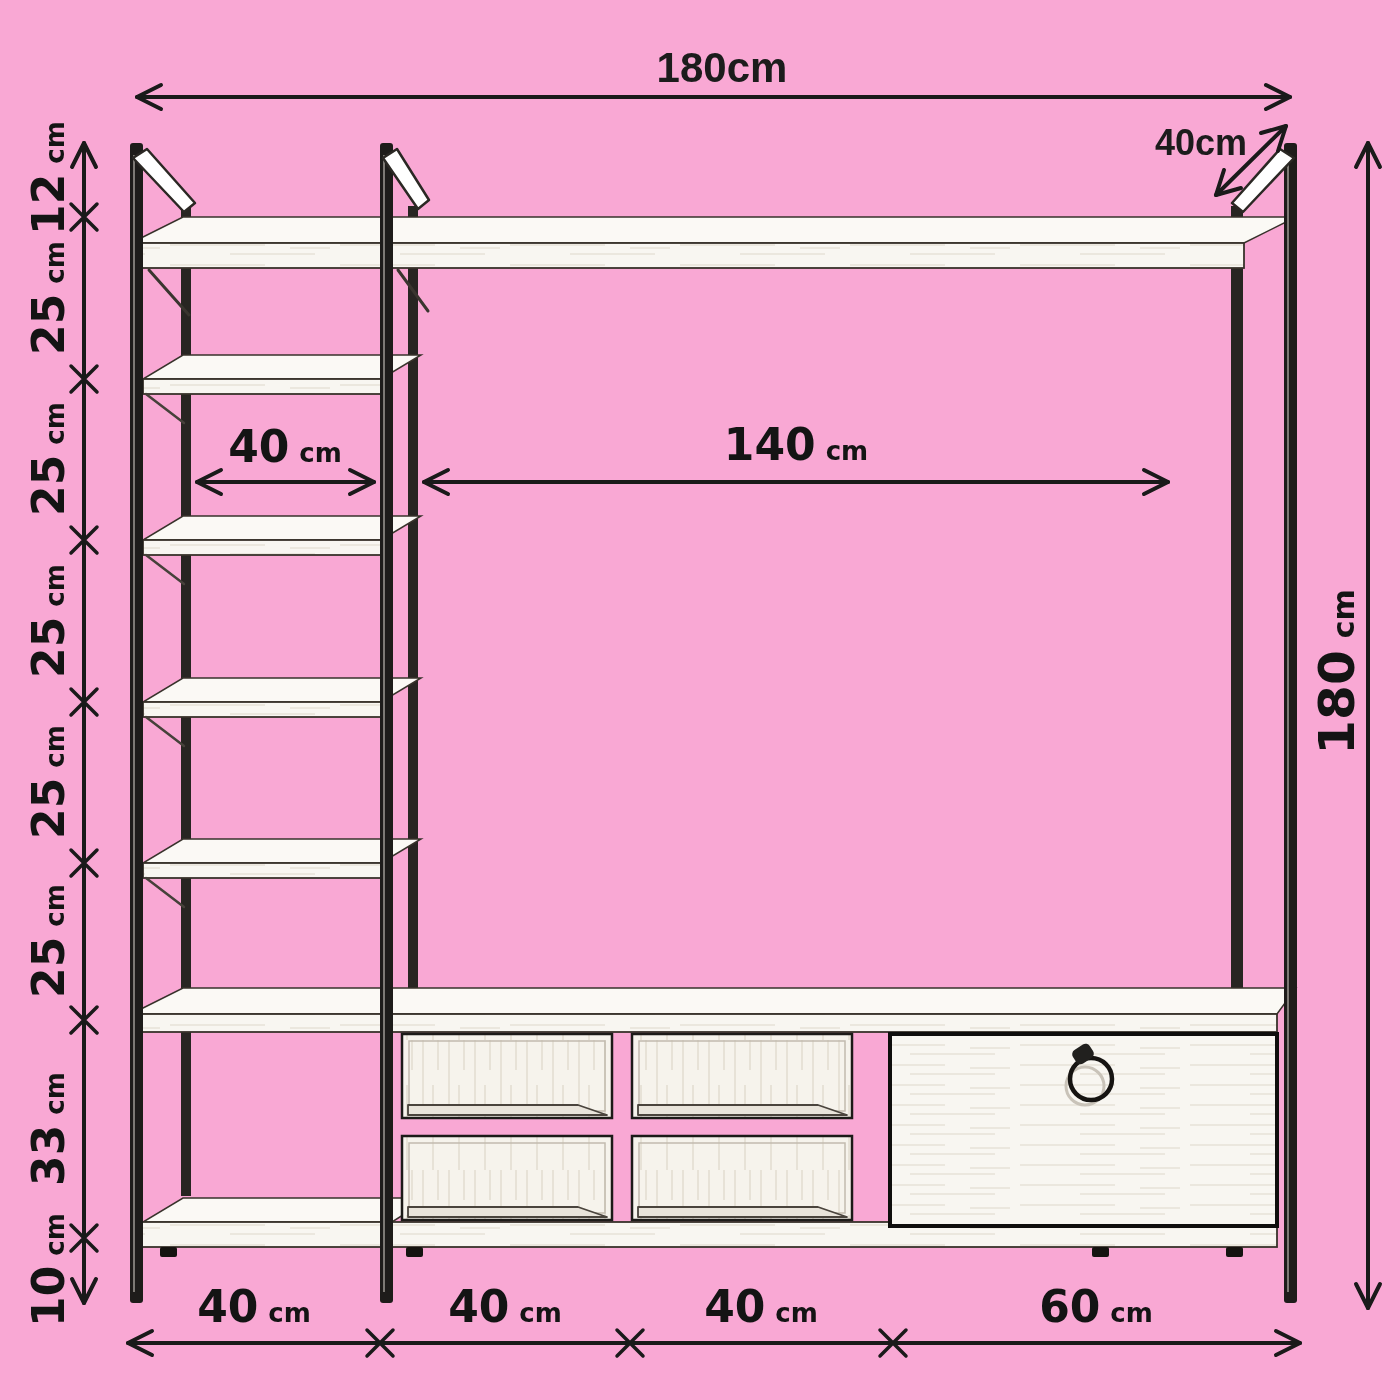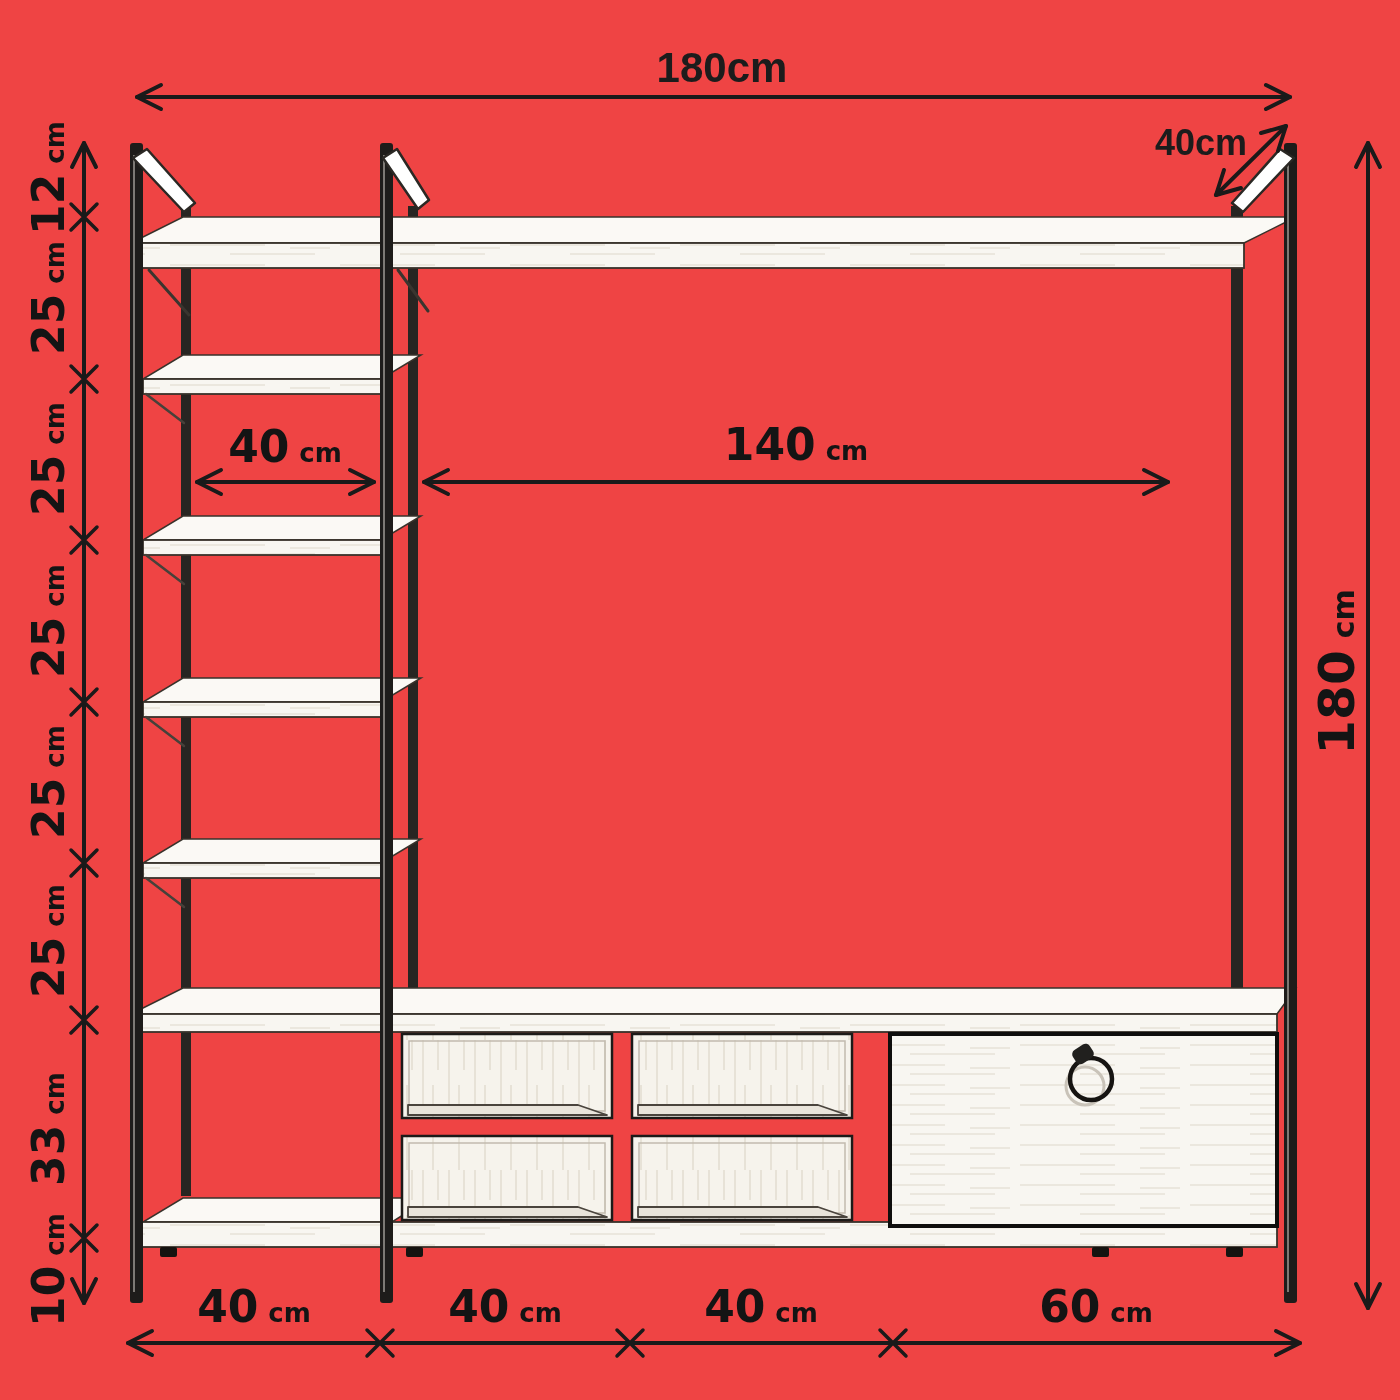--- a/index.html
+++ b/index.html
@@ -1,16 +1,16 @@
 <!DOCTYPE html>
 <html><head>
 <meta charset="utf-8">
 <style>
   html,body{margin:0;padding:0;background:#ffffff;}
-  .page{width:1400px;height:1400px;position:relative;background:#ef4444;overflow:hidden;}
+  .page{width:1400px;height:1400px;position:relative;background:#f9a8d4;overflow:hidden;}
   svg{display:block;}
   
   .dimline{stroke:#1a1a1a;stroke-width:4;fill:none;stroke-linecap:round;stroke-linejoin:round;}
   .arrowhead{stroke:#1a1a1a;stroke-width:4;fill:none;stroke-linecap:round;stroke-linejoin:round;}
   .tick{stroke:#1a1a1a;stroke-width:3.5;fill:none;stroke-linecap:round;}
   
   .topLabel{font-family:"Liberation Sans",sans-serif;font-size:42px;font-weight:600;fill:#1c1c1c;}
   .depthLabel{font-family:"Liberation Sans",sans-serif;font-size:36px;font-weight:600;fill:#1c1c1c;}
   .dimNum{font-family:"DejaVu Sans",sans-serif;font-size:44px;font-weight:700;fill:#141414;}
   .dimUnit{font-family:"DejaVu Sans",sans-serif;font-size:26px;font-weight:700;fill:#141414;}

